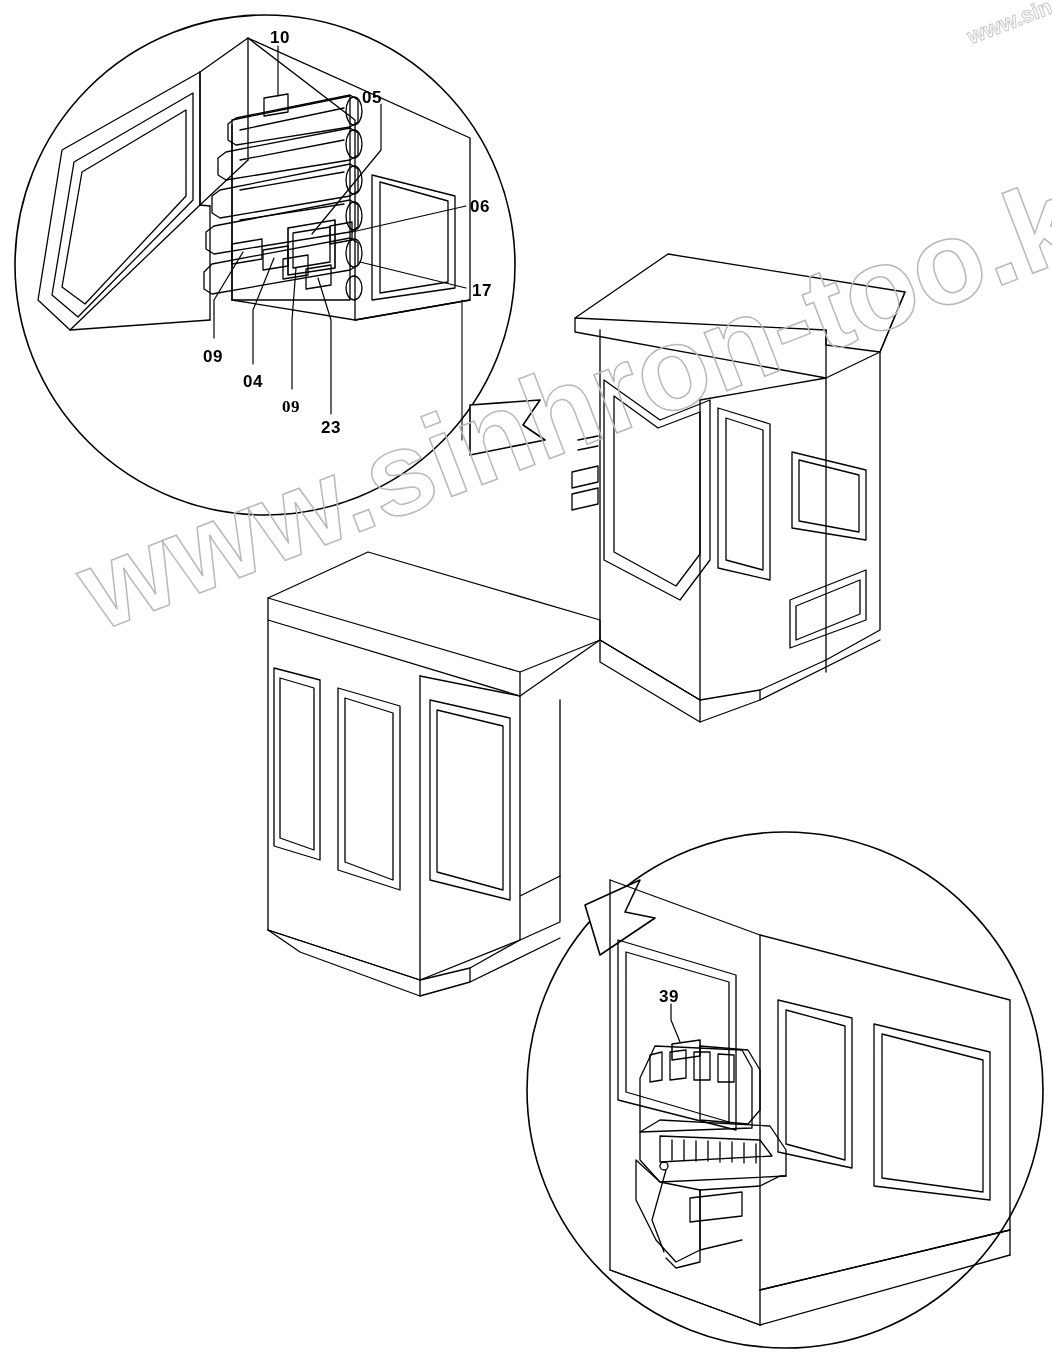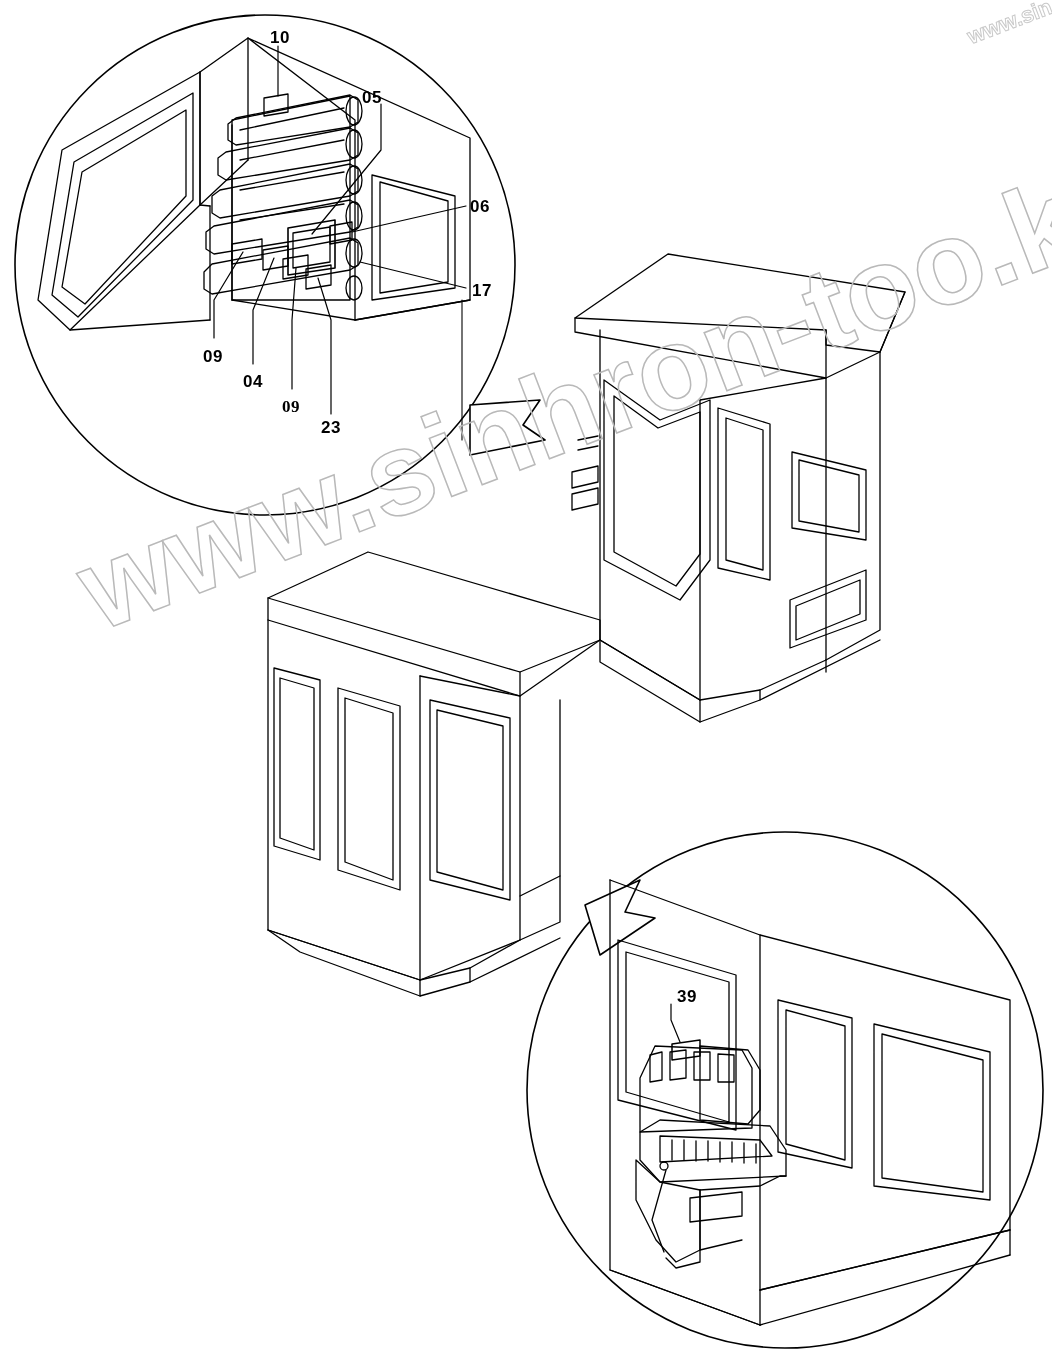--- a/index.html
+++ b/index.html
@@ -253,18 +253,18 @@
   </svg>
 
   <div class="callout-label" style="left:270px; top:28px;">10</div>
   <div class="callout-label" style="left:362px; top:88px;">05</div>
   <div class="callout-label" style="left:470px; top:197px;">06</div>
   <div class="callout-label" style="left:472px; top:281px;">17</div>
   <div class="callout-label" style="left:203px; top:347px;">09</div>
   <div class="callout-label" style="left:243px; top:372px;">04</div>
   <div class="callout-label" style="left:282px; top:397px;font-family:Liberation Serif, serif;">09</div>
   <div class="callout-label" style="left:321px; top:418px;">23</div>
-  <div class="callout-label" style="left:659px; top:987px;margin-left:18px;">39</div>
+  <div class="callout-label" style="left:659px; top:987px;">39</div>
 
   <div class="watermark" id="watermark-main">www.sinhron-too.kz</div>
   <div class="watermark" id="watermark-corner">www.sin</div>
 
 </div>
 
 </body></html>

